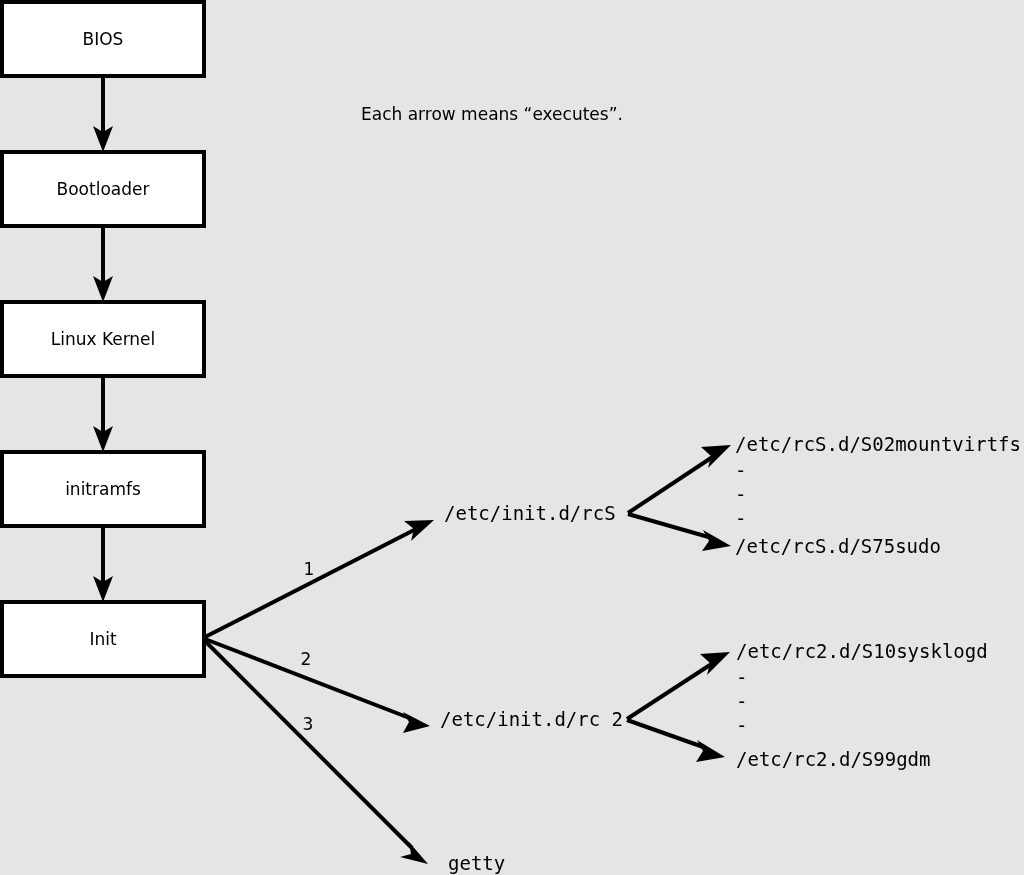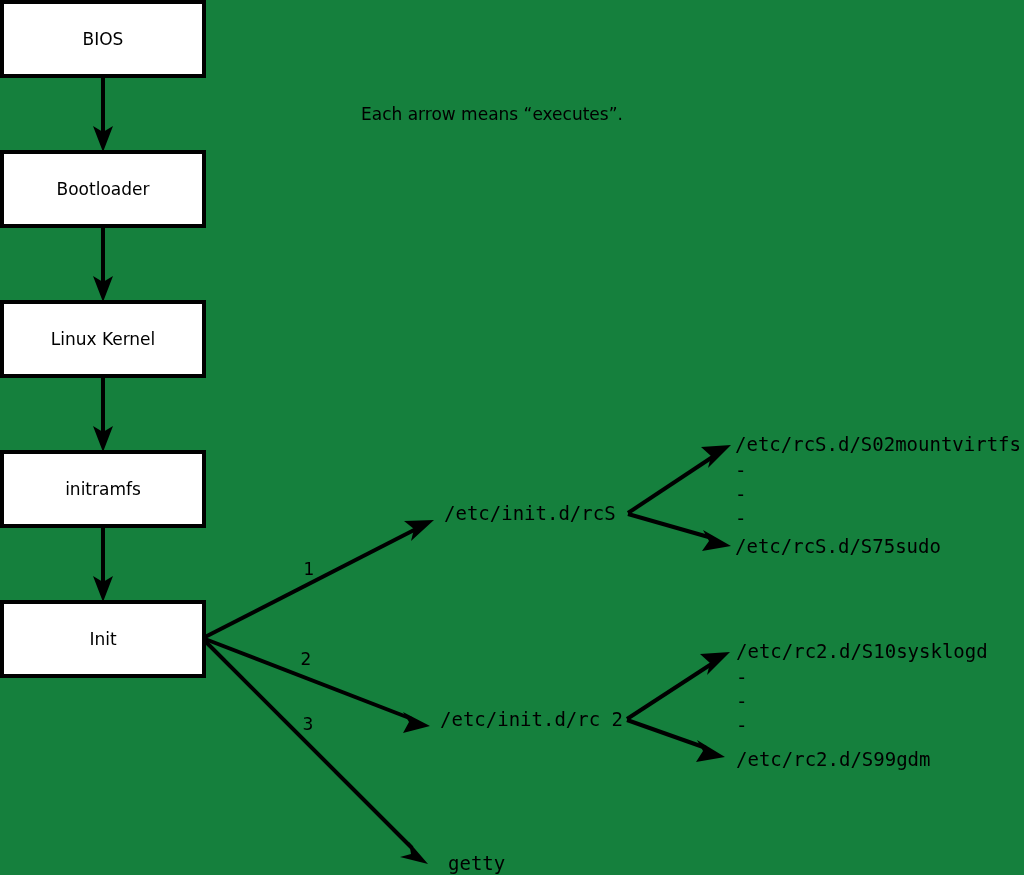--- a/index.html
+++ b/index.html
@@ -4,21 +4,21 @@
 <style>
   html, body {
     margin: 0;
     padding: 0;
     background: #ffffff;
   }
   #diagram-root {
     position: relative;
     width: 1024px;
     height: 875px;
-    background: #15803d;
+    background: #e5e5e5;
     overflow: hidden;
     font-family: "DejaVu Sans", sans-serif;
   }
   svg#boot-diagram {
     display: block;
     width: 1024px;
     height: 875px;
   }
   .proc-box {
     fill: #ffffff;

